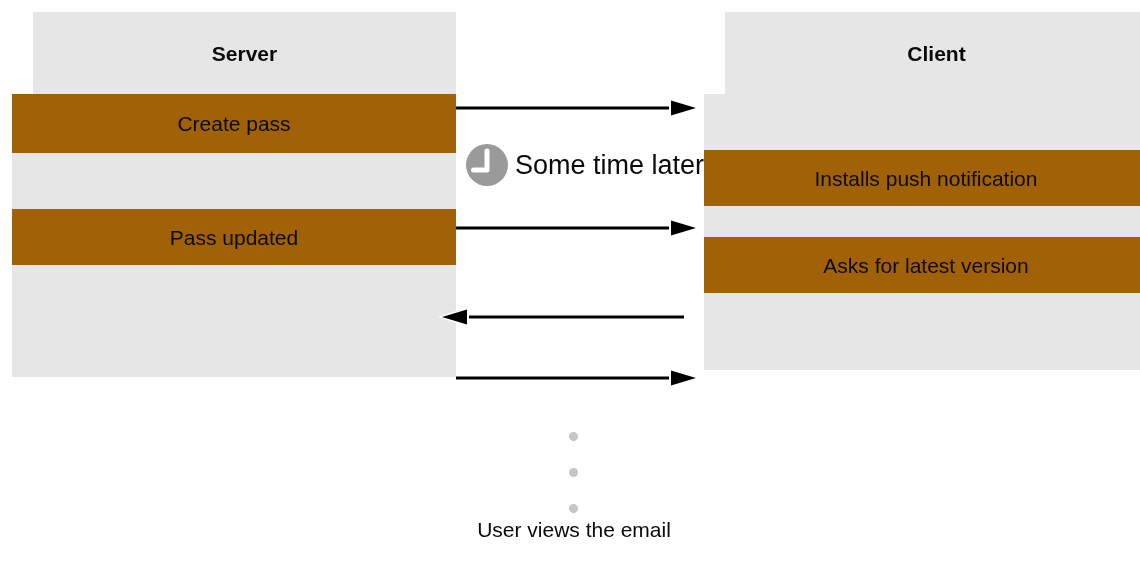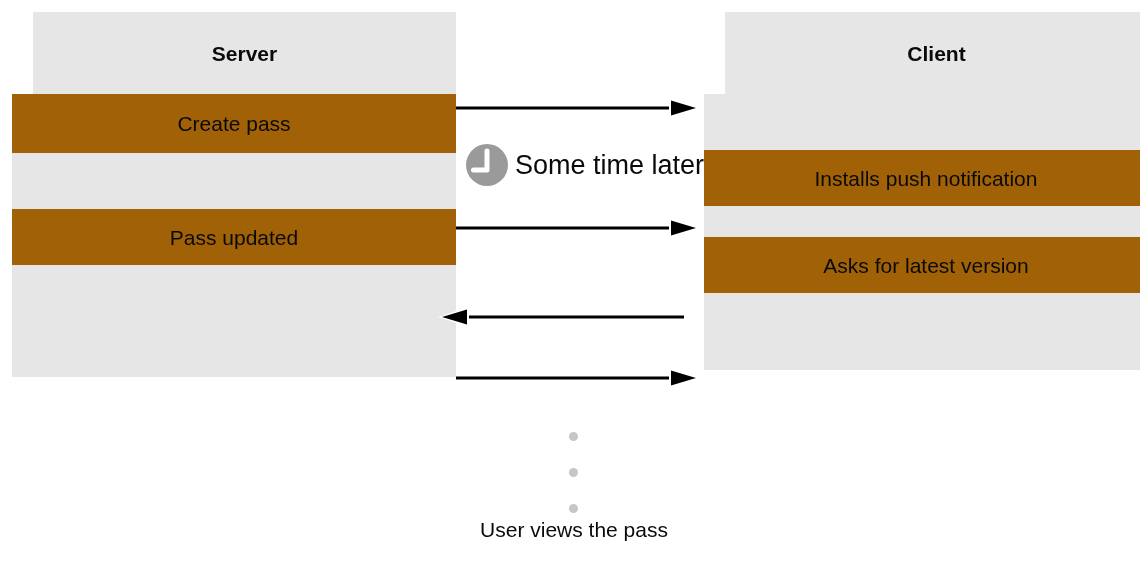--- a/index.html
+++ b/index.html
@@ -127,15 +127,15 @@
     <path d="M487 151 L487 170 L473.5 170" fill="none" stroke="#ffffff" stroke-width="5" stroke-linecap="round" stroke-linejoin="round"></path>
   </svg>
   <div class="time-note">Some time later</div>
 
   <div class="dots">
     <div class="dot"></div>
     <div class="dot"></div>
     <div class="dot"></div>
   </div>
 
-  <div class="caption">User views the pass</div>
+  <div class="caption">User views the email</div>
 
 </div>
 
 </body></html>

